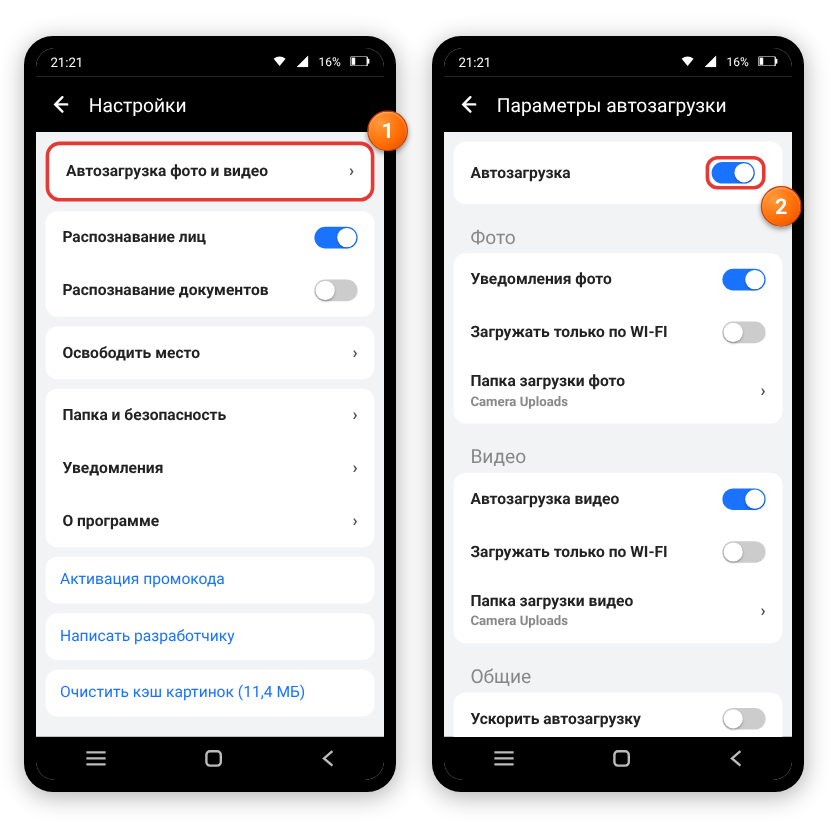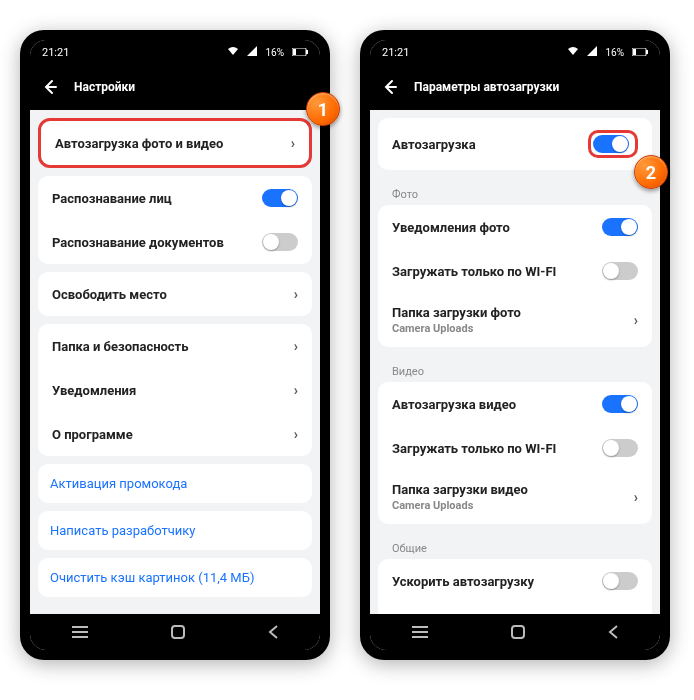--- a/index.html
+++ b/index.html
@@ -47,21 +47,21 @@
     background: #000;
     display:flex;
     align-items:center;
     padding: 0 10px;
     gap: 14px;
     color:#fff;
   }
   .back-icon, .nav-icon {
     display:inline-flex; align-items:center; justify-content:center;
   }
-  .appbar-title { font-size:12px; font-weight:700; }
+  .appbar-title { font-size:16px; font-weight:400; }
   .content {
     flex:1; overflow-y:auto; padding: 8px;
   }
   .card {
     background:#fff;
     border-radius:10px;
     margin-bottom: 8px;
     overflow:hidden;
   }
   .row {
@@ -96,21 +96,21 @@
   .link-btn {
     background:#fff;
     border-radius:10px;
     text-align:left;
     padding: 12px;
     font-size:13px;
     color:#1a73ff;
     margin-bottom:8px;
   }
   .section-header {
-    font-size:11px;
+    font-size:16px;
     color:#888;
     padding: 10px 14px 4px;
   }
   .navbar {
     height: 36px;
     background:#000;
     display:flex;
     justify-content:space-around;
     align-items:center;
     color:#bbb;

